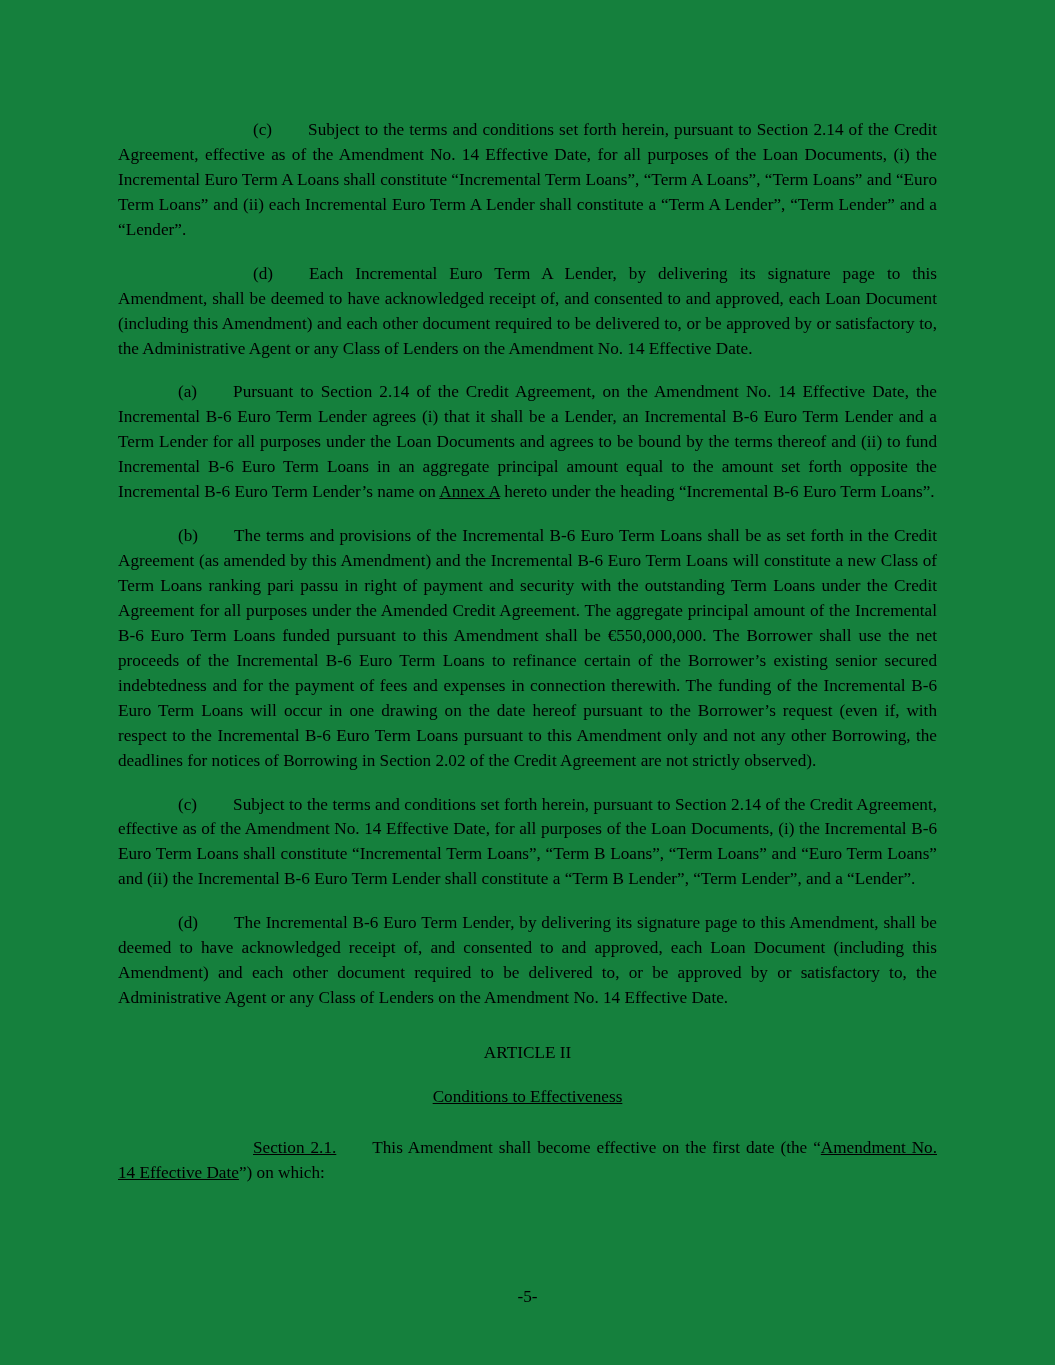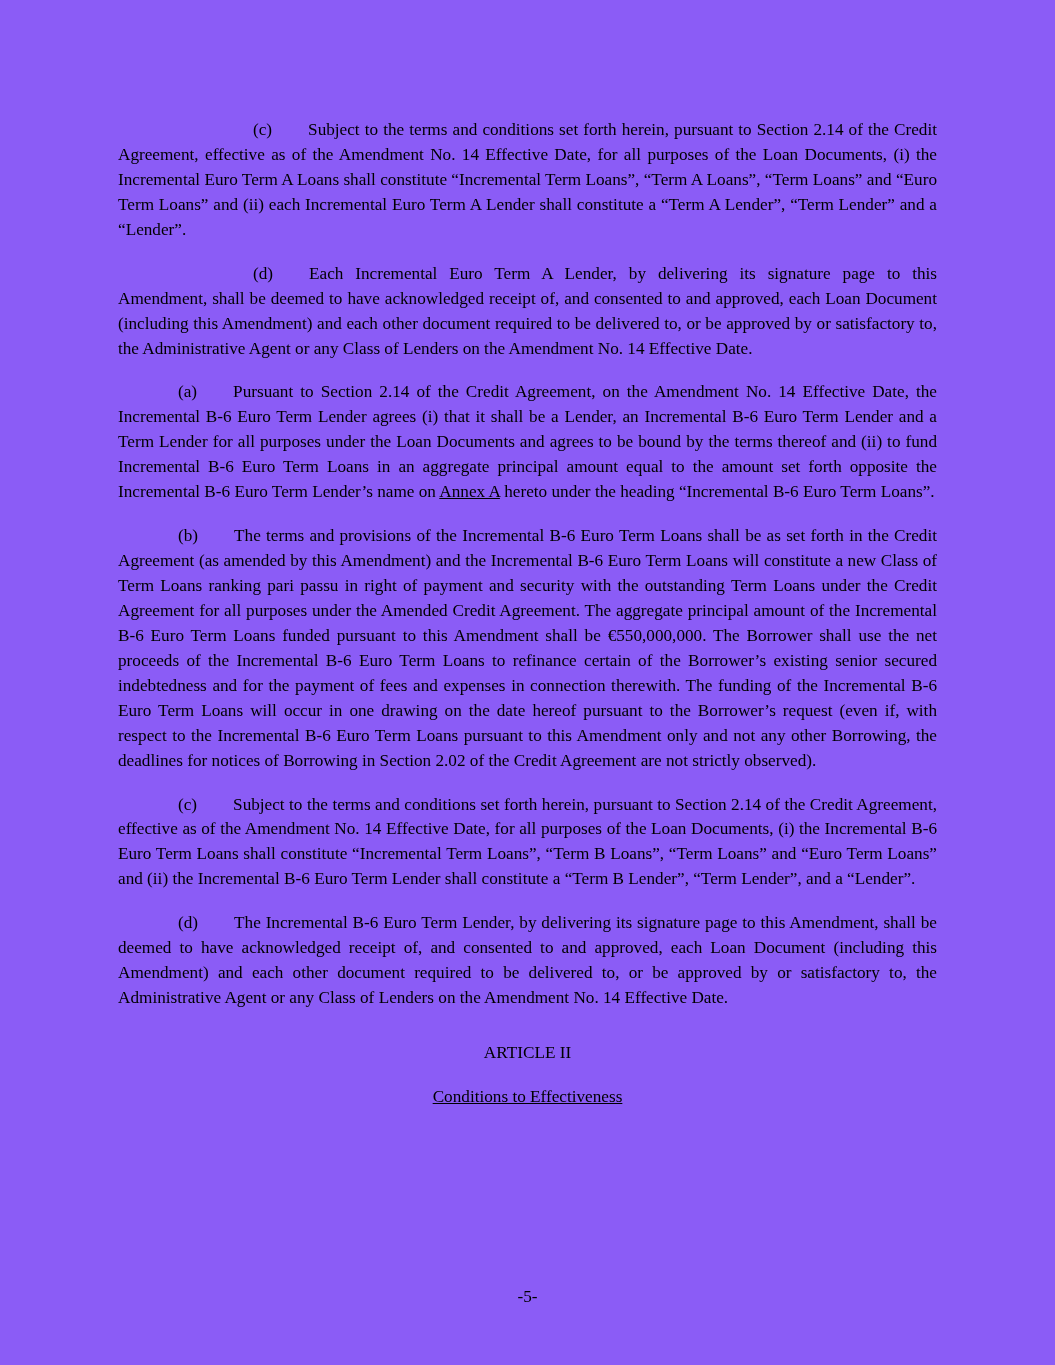--- a/index.html
+++ b/index.html
@@ -3,21 +3,21 @@
 <meta charset="utf-8">
 <style>
   html, body {
     margin: 0;
     padding: 0;
     background: #ffffff;
   }
   .page {
     width: 1055px;
     height: 1365px;
-    background: #8b5cf6;
+    background: #15803d;
     position: relative;
     box-sizing: border-box;
     padding: 118px 118px 22px 118px;
     font-family: "Liberation Serif", serif;
     color: #000000;
   }
   .body-text {
     font-size: 17.2px;
     line-height: 1.45;
     text-align: justify;
@@ -103,17 +103,20 @@
     <p class="para">
       <span class="indent-sm"></span><span>(d)</span><span class="label-gap"></span><span>The Incremental B-6 Euro Term Lender, by delivering its signature page to this Amendment, shall be deemed to have acknowledged receipt of, and consented to and approved, each Loan Document (including this Amendment) and each other document required to be delivered to, or be approved by or satisfactory to, the Administrative Agent or any Class of Lenders on the Amendment No. 14 Effective Date.</span>
     </p>
 
     <p class="center article">ARTICLE II</p>
 
     <p class="center subtitle">
       <span class="u">Conditions to Effectiveness</span>
     </p>
 
+    <p class="para">
+      <span class="indent-lg"></span><span class="u">Section 2.1.</span><span class="label-gap"></span><span>This Amendment shall become effective on the first date (the “</span><span class="u">Amendment No. 14 Effective Date</span><span>”) on which:</span>
+    </p>
 
   </div>
 
   <div class="page-number">-5-</div>
 </div>
 
 </body></html>

